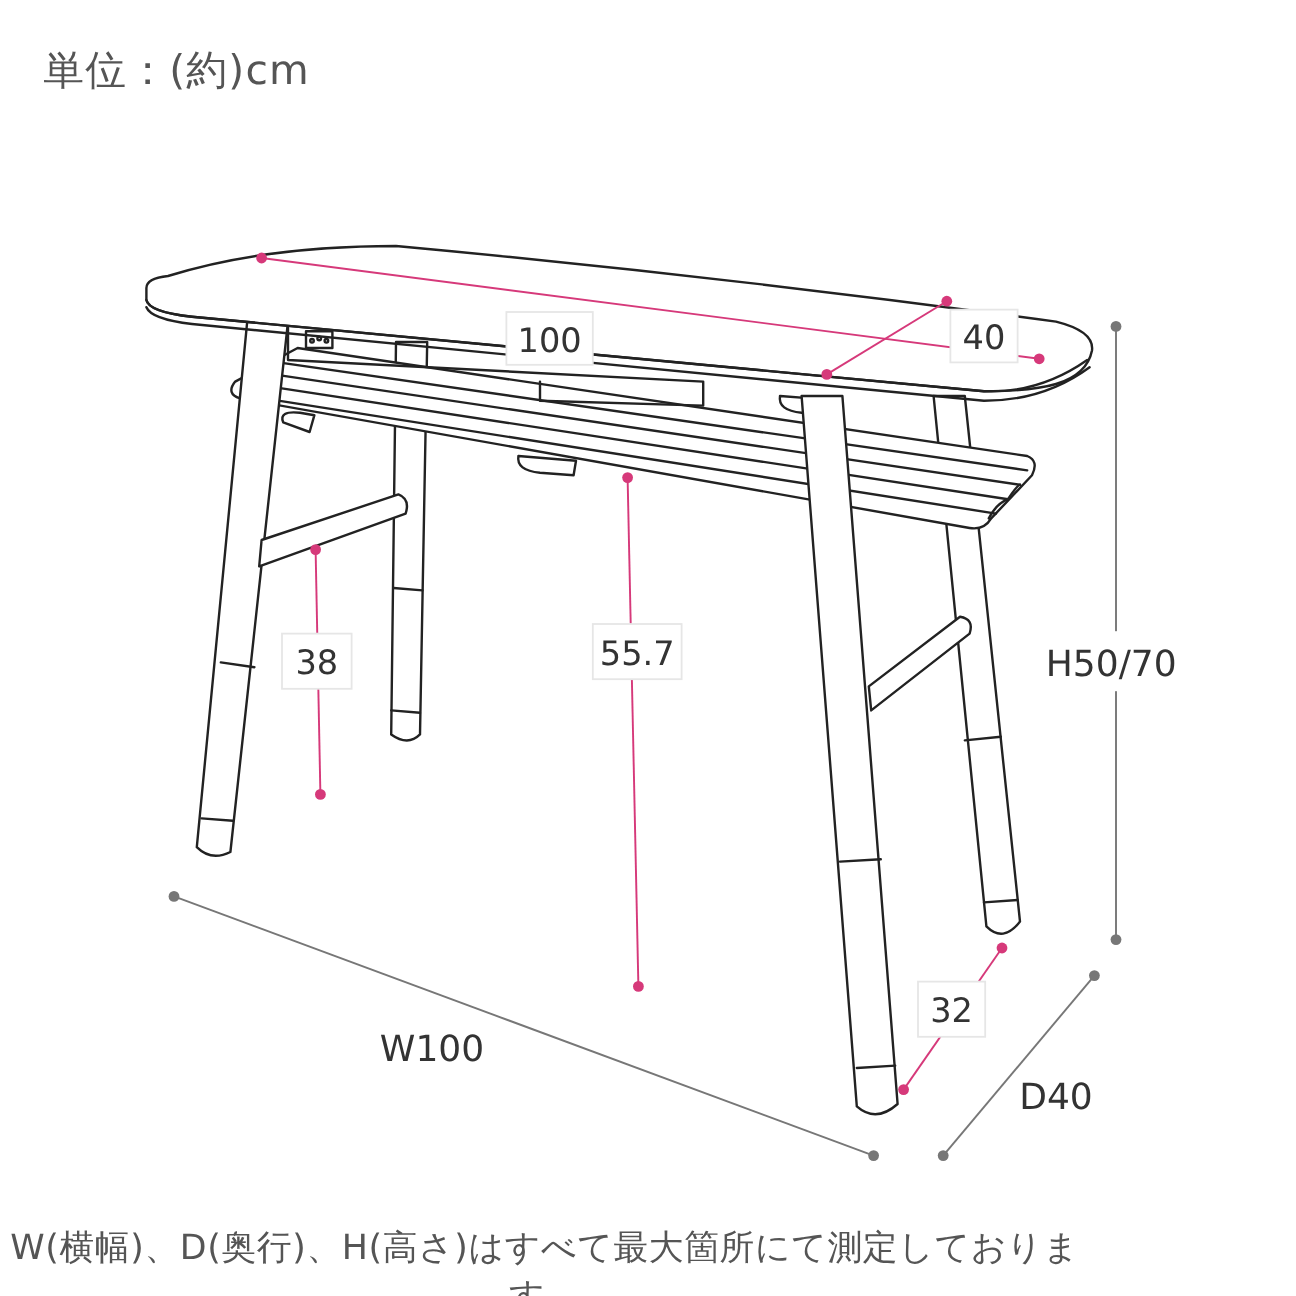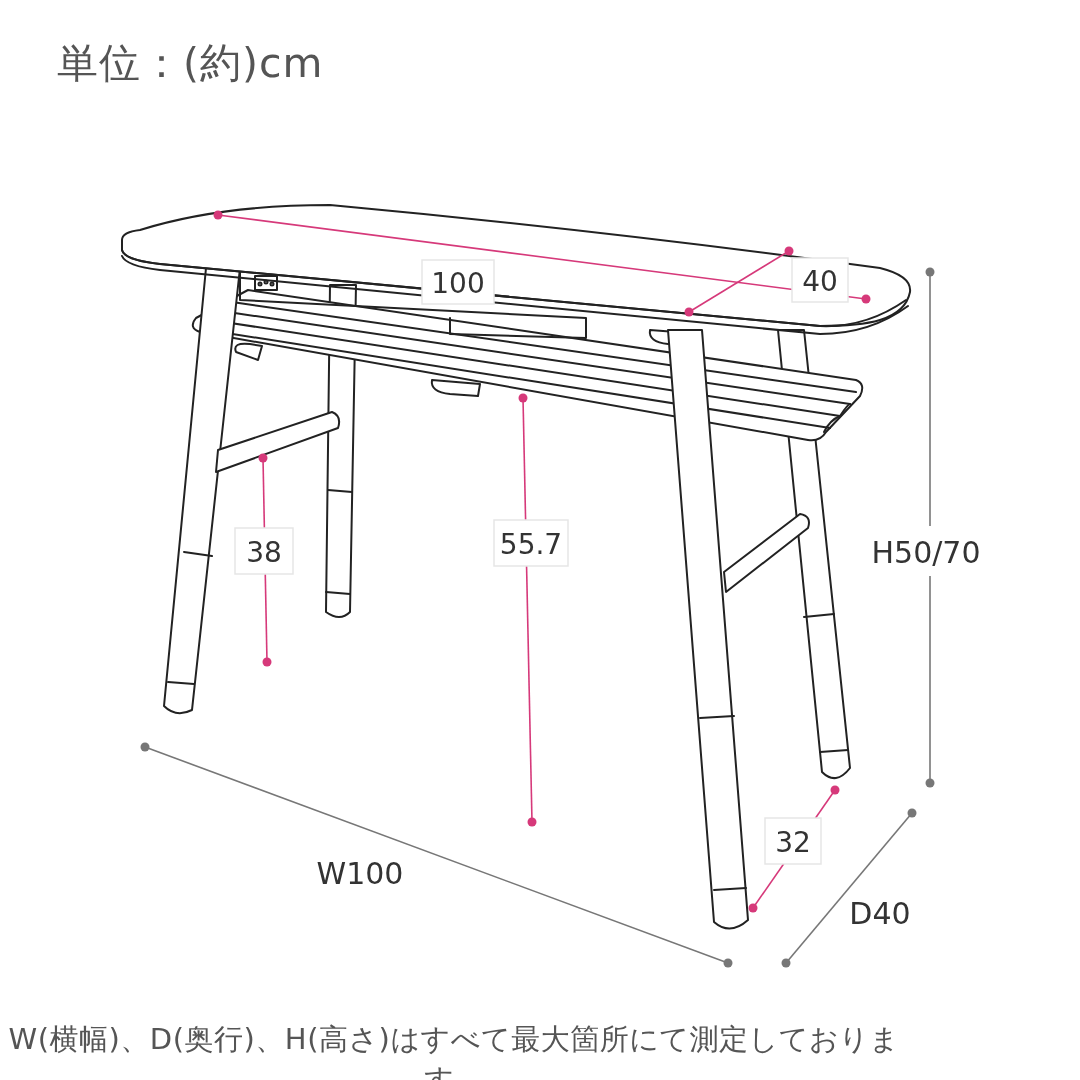--- a/index.html
+++ b/index.html
@@ -1,17 +1,17 @@
 <!DOCTYPE html>
 <html><head>
 <meta charset="utf-8">
 <style>
   html, body { margin:0; padding:0; background:#ffffff; }
   body { width:1080px; height:1080px; position:relative; overflow:hidden; font-family:"DejaVu Sans", sans-serif; }
-  .unit { position:absolute; left:36px; top:36px; font-size:41px; color:#555555; letter-spacing:1px;margin-left:21px; }
+  .unit { position:absolute; left:36px; top:36px; font-size:34px; color:#555555; letter-spacing:1px; }
   .note { position:absolute; left:0; width:908px; top:1020px; text-align:center; font-size:29px; color:#555555; letter-spacing:0.5px; }
   svg { position:absolute; left:0; top:0; }
   .dim-text { font-family:"DejaVu Sans", sans-serif; fill:#333333; }
   .lbl-text { font-family:"DejaVu Sans", sans-serif; fill:#333333; }
 </style>
 </head>
 <body>
 
 <div class="unit">単位：(約)cm</div>
 

